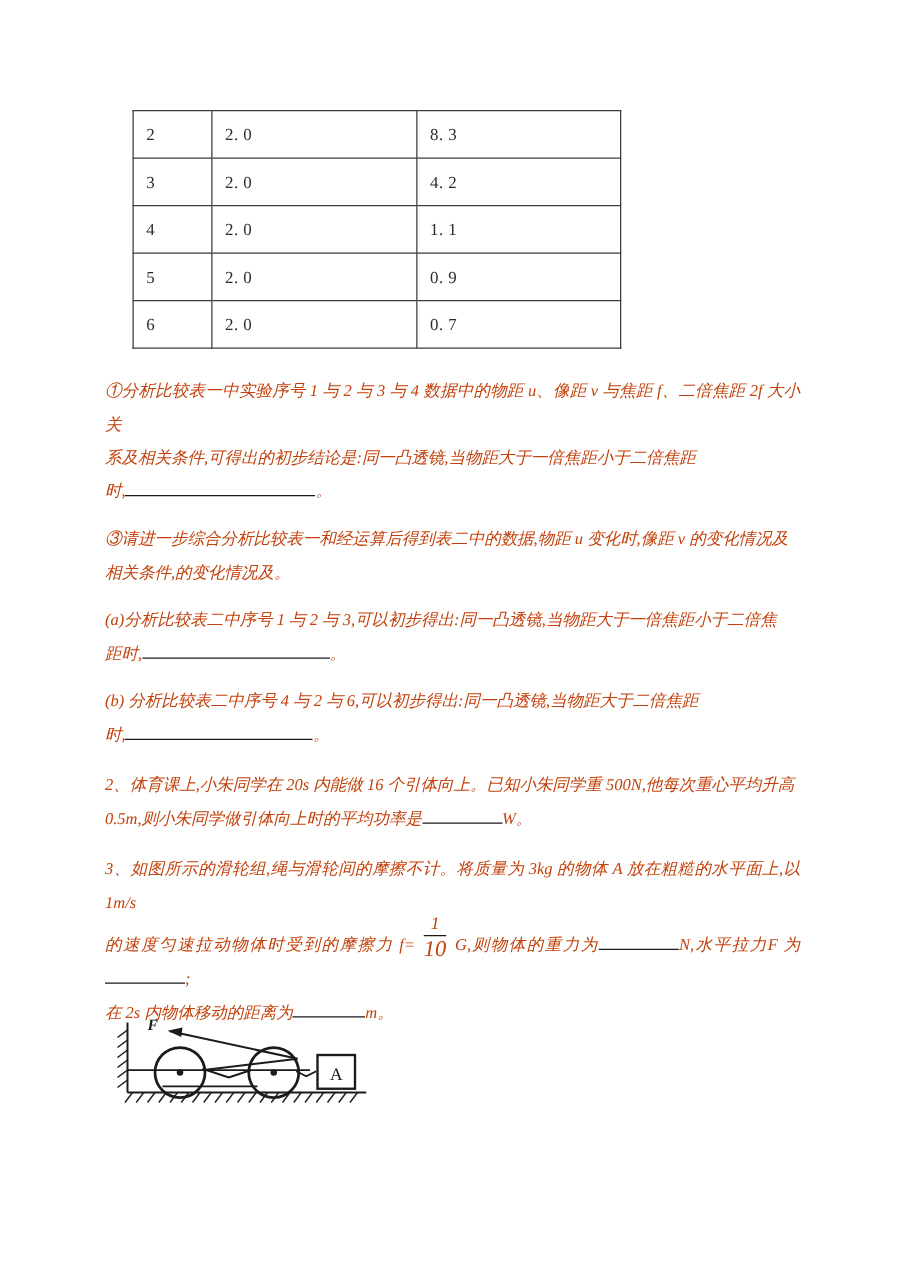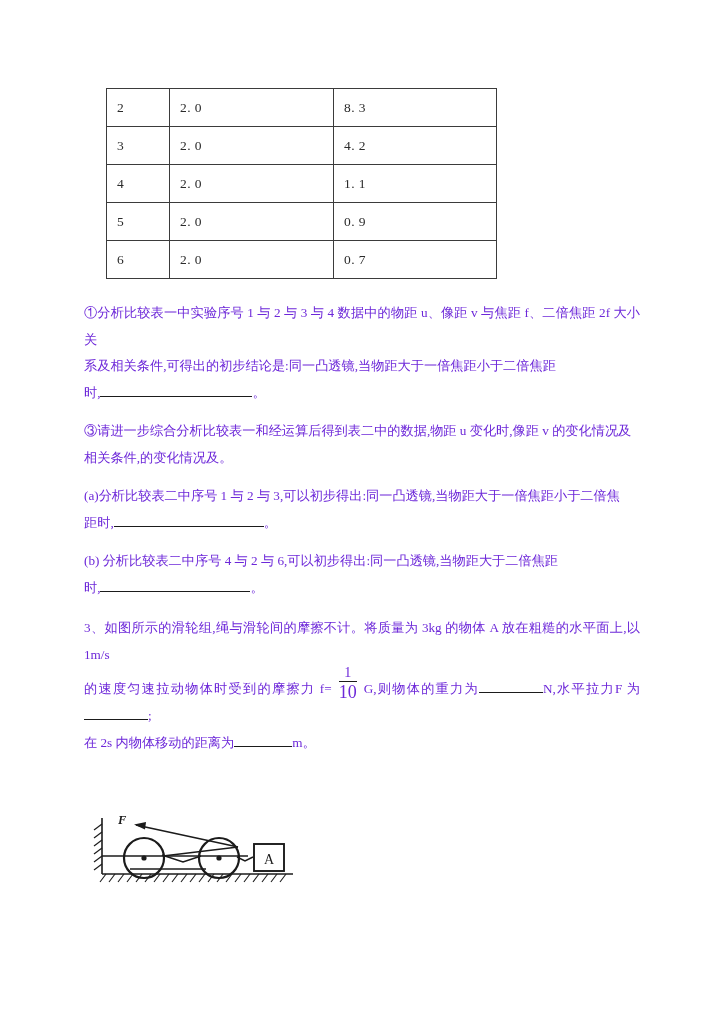--- a/index.html
+++ b/index.html
@@ -53,21 +53,22 @@
     left: 84px;
     top: 300px;
     width: 556px;
   }
   p.para {
     margin: 0 0 6px 0;
     font-size: 13.2px;
     line-height: 26.5px;
     text-align: justify;
     text-justify: inter-ideograph;
-    color: #6d28d9;
+    color: #c2410c;
+    font-style: italic;
   }
   p.gap { margin-top: 12px; }
   p.gap2 { margin-top: 14px; }
 
   
   .blank {
     display: inline-block;
     border-bottom: 1.3px solid #1b1b1b;
     vertical-align: baseline;
     height: 15px;
@@ -154,20 +155,21 @@
 
     <p class="para"><span>①分析比较表一中实验序号 1 与 2 与 3 与 4 数据中的物距 u、像距 v 与焦距 f、二倍焦距 2f 大小关</span><br><span>系及相关条件,可得出的初步结论是:同一凸透镜,当物距大于一倍焦距小于二倍焦距</span><br><span>时,</span><span class="blank b-long"></span><span>。</span></p>
 
 
     <p class="para gap"><span>③请进一步综合分析比较表一和经运算后得到表二中的数据,物距 u 变化时,像距 v 的变化情况及</span><br><span>相关条件,的变化情况及。</span></p>
 
     <p class="para gap"><span>(a)分析比较表二中序号 1 与 2 与 3,可以初步得出:同一凸透镜,当物距大于一倍焦距小于二倍焦</span><br><span>距时,</span><span class="blank b-long2"></span><span>。</span></p>
 
     <p class="para gap"><span>(b) 分析比较表二中序号 4 与 2 与 6,可以初步得出:同一凸透镜,当物距大于二倍焦距</span><br><span>时,</span><span class="blank b-long2"></span><span>。</span></p>
 
+    <p class="para gap2"><span>2、体育课上,小朱同学在 20s 内能做 16 个引体向上。已知小朱同学重 500N,他每次重心平均升高</span><br><span>0.5m,则小朱同学做引体向上时的平均功率是</span><span class="blank b-short"></span><span>W。</span></p>
 
     <p class="para gap2"><span>3、如图所示的滑轮组,绳与滑轮间的摩擦不计。将质量为 3kg 的物体 A 放在粗糙的水平面上,以 1m/s</span><br><span>的速度匀速拉动物体时受到的摩擦力 f=</span><span class="frac"><span class="num">1</span><span class="den">10</span></span><span>G,则物体的重力为</span><span class="blank b-short"></span><span>N,水平拉力F 为</span><span class="blank b-short"></span><span>;</span><br><span>在 2s 内物体移动的距离为</span><span class="blank b-tiny"></span><span>m。</span></p>
 
   </div>
 
   <div class="figure">
     <svg width="210" height="76" viewBox="0 0 210 76" xmlns="http://www.w3.org/2000/svg">
 
       <line x1="14" y1="6" x2="14" y2="62" stroke="#1b1b1b" stroke-width="1.6"></line>
 

